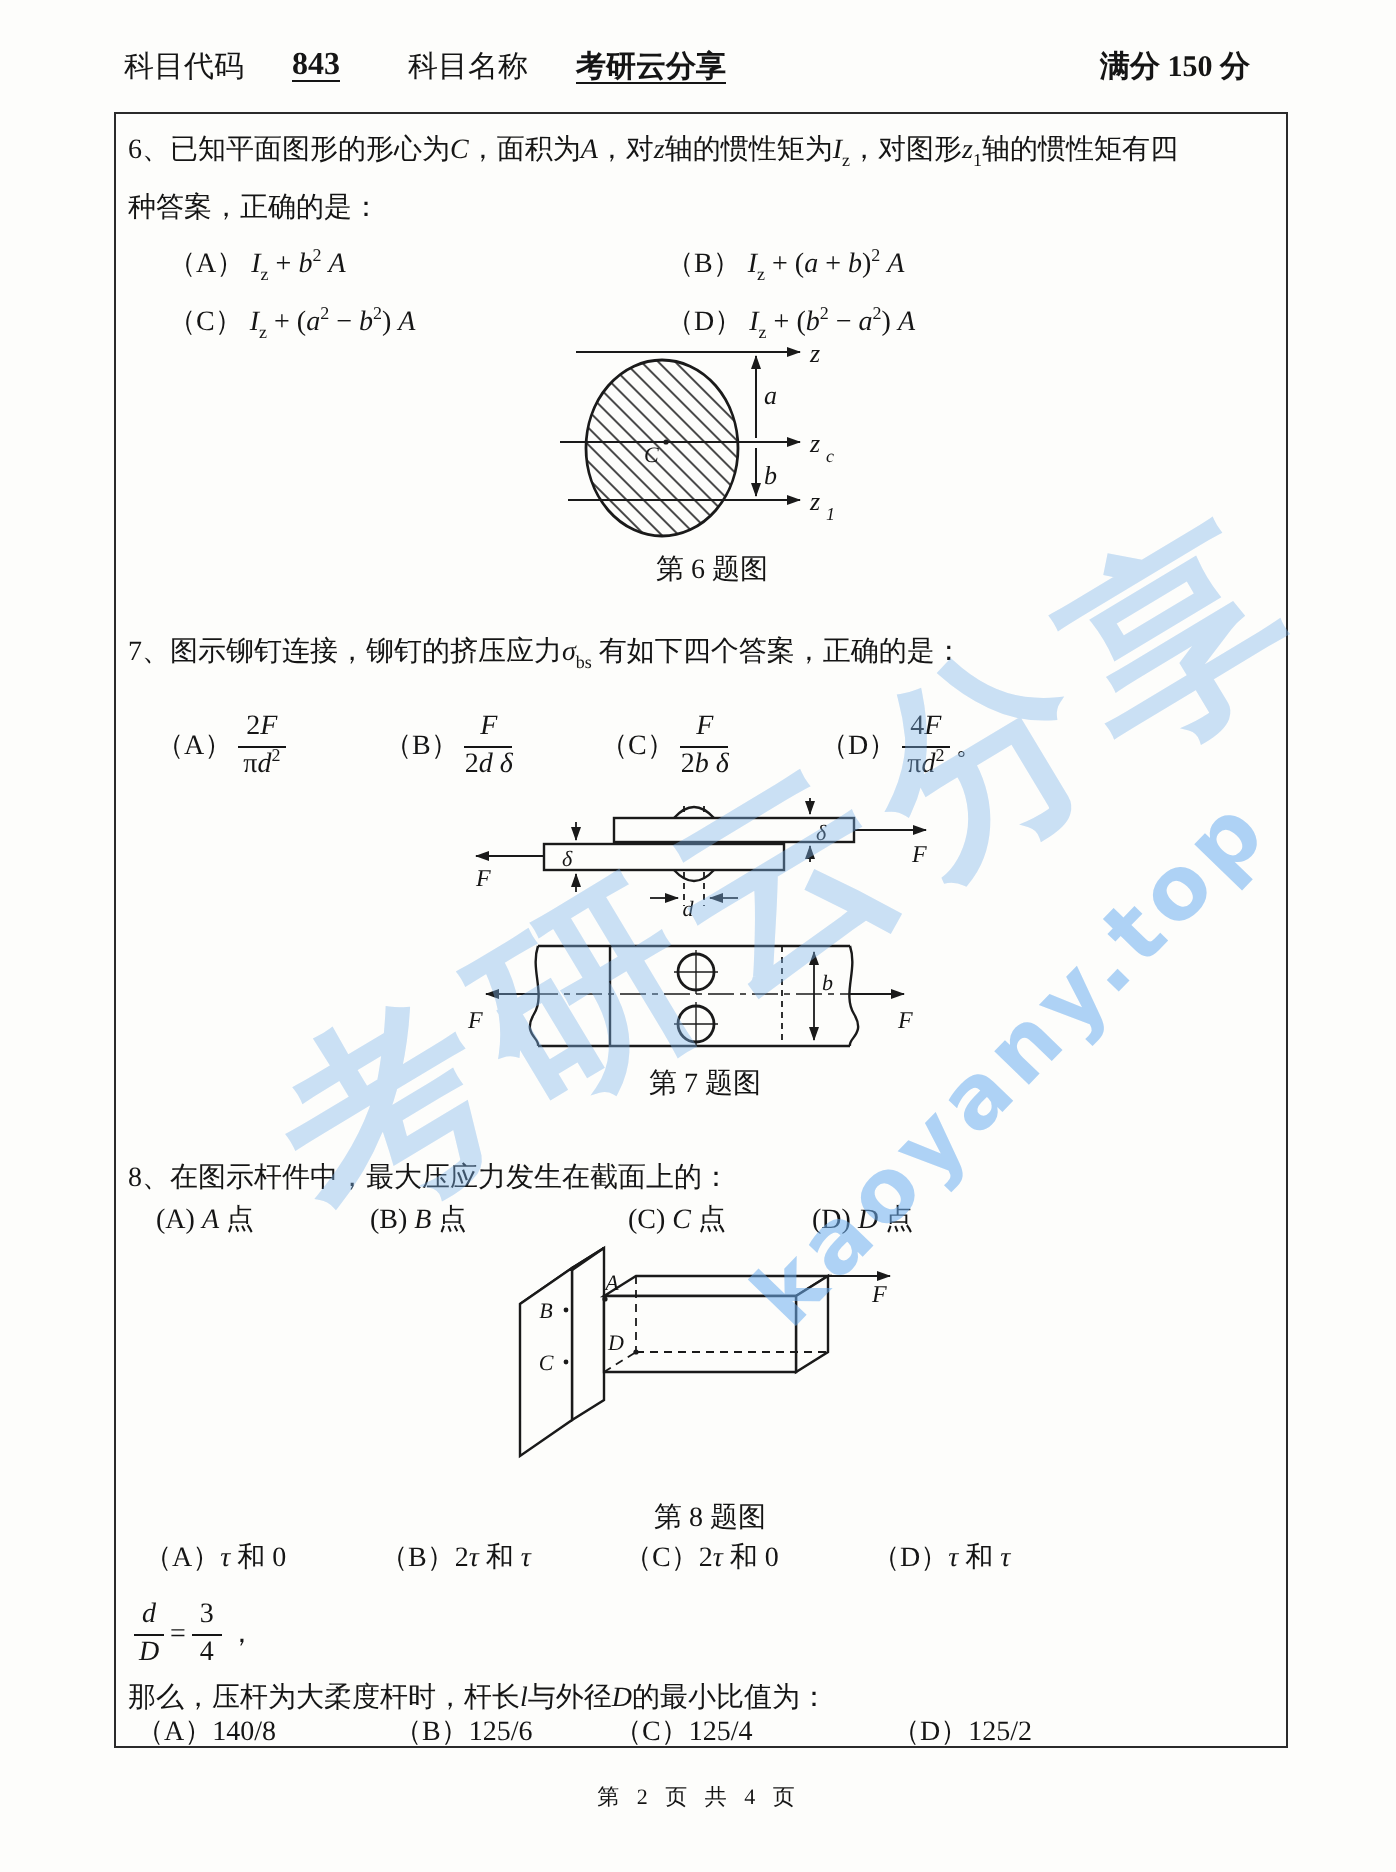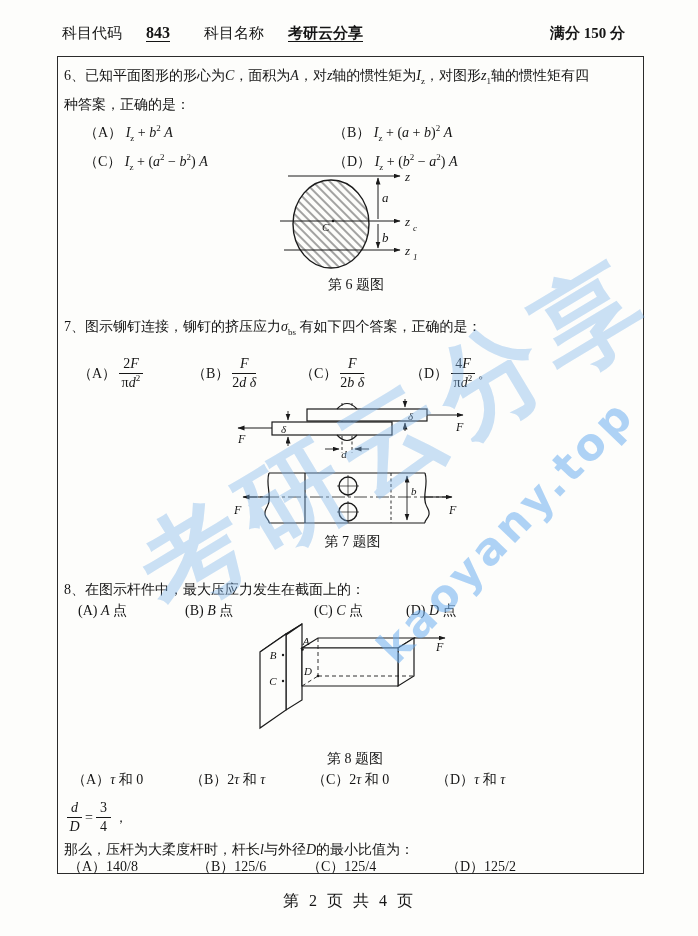--- a/index.html
+++ b/index.html
@@ -15,21 +15,21 @@
   .hdr-val{font-weight:bold;text-decoration:underline;text-underline-offset:3px;}
   .box{position:absolute;left:57px;top:56px;width:585px;height:816px;border:1.5px solid #2b2b2b;}
   .cap{position:absolute;text-align:center;font-size:14px;color:#151515;}
   .flexline{display:flex;align-items:center;}
   i{font-style:italic;}
   sup{font-size:9px;vertical-align:super;line-height:0;}
   sub{font-size:9px;vertical-align:sub;line-height:0;}
   .fr{display:inline-block;text-align:center;margin:0 3px;vertical-align:middle;}
   .fr .n{display:block;padding:0 4px 1px;border-bottom:1px solid #151515;line-height:16px;}
   .fr .d{display:block;padding-top:1px;line-height:16px;}
-  .footer{position:absolute;left:57px;width:585px;top:891px;text-align:center;font-size:16px;letter-spacing:3px;}
+  .footer{position:absolute;left:57px;width:585px;top:891px;text-align:center;font-size:11px;letter-spacing:3px;}
   .wm{position:absolute;pointer-events:none;z-index:6;white-space:nowrap;font-family:"DejaVu Sans","Liberation Sans",sans-serif;}
   .wm-brand{left:150px;top:515px;font-size:105px;font-weight:700;letter-spacing:10px;
     color:rgba(125,180,235,0.40);transform:rotate(-31deg);transform-origin:0 50%;}
   .wm-site{left:385px;top:630px;font-size:44px;font-weight:700;letter-spacing:4px;
     color:rgba(110,175,240,0.55);transform:rotate(-46deg);transform-origin:0 50%;}
   svg{position:absolute;overflow:visible;}
   svg text{font-family:"Liberation Serif","DejaVu Serif",serif;fill:#151515;}
   .it{font-style:italic;}
 </style>
 </head>

